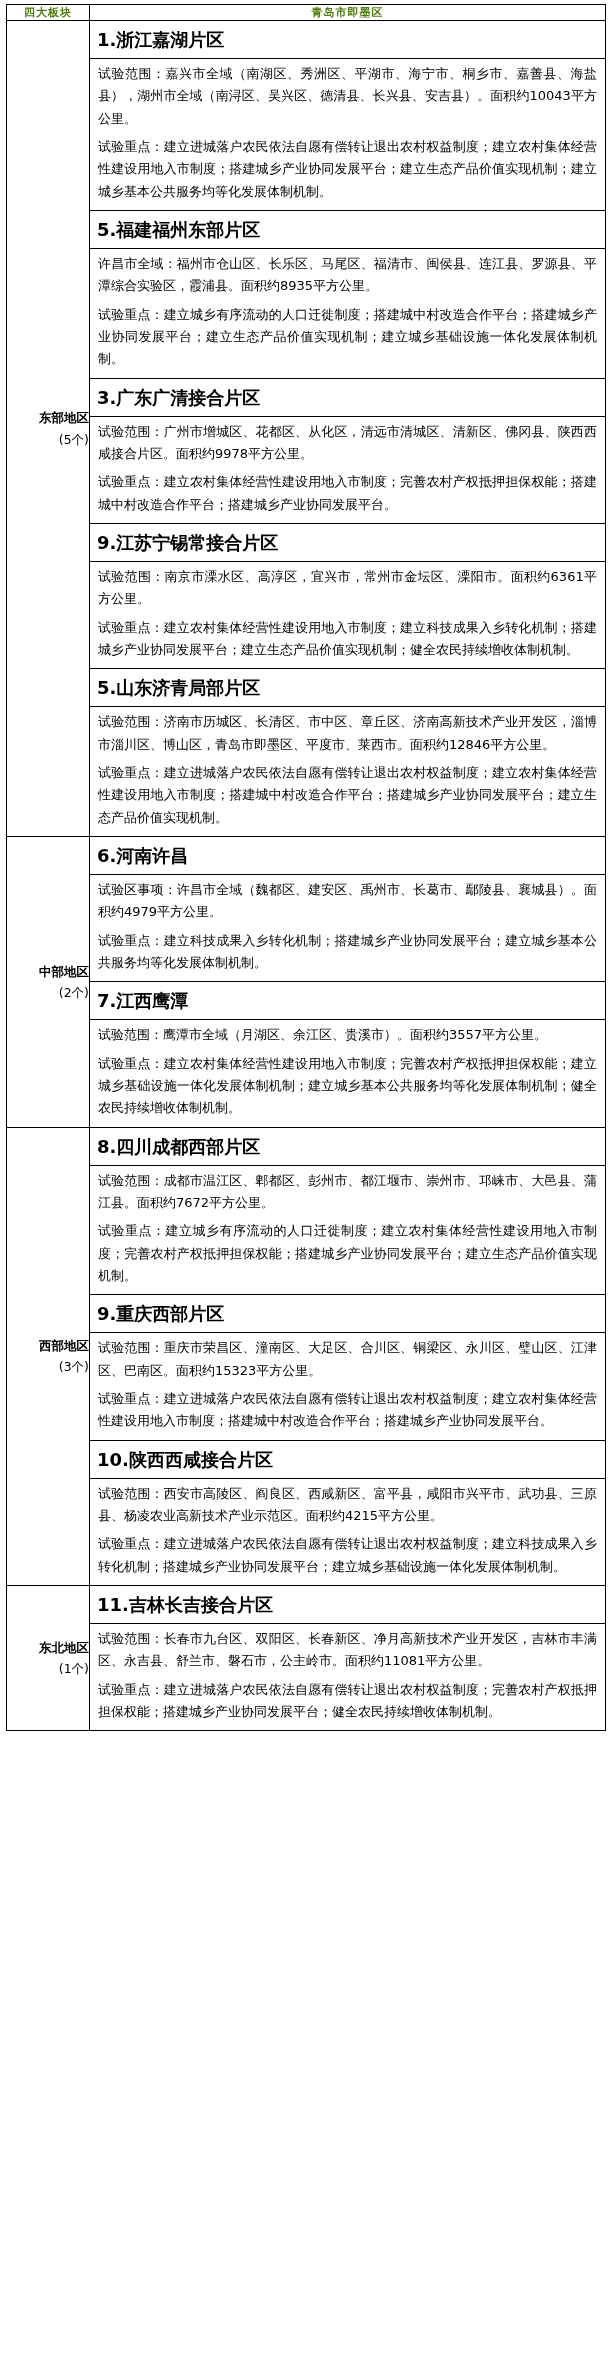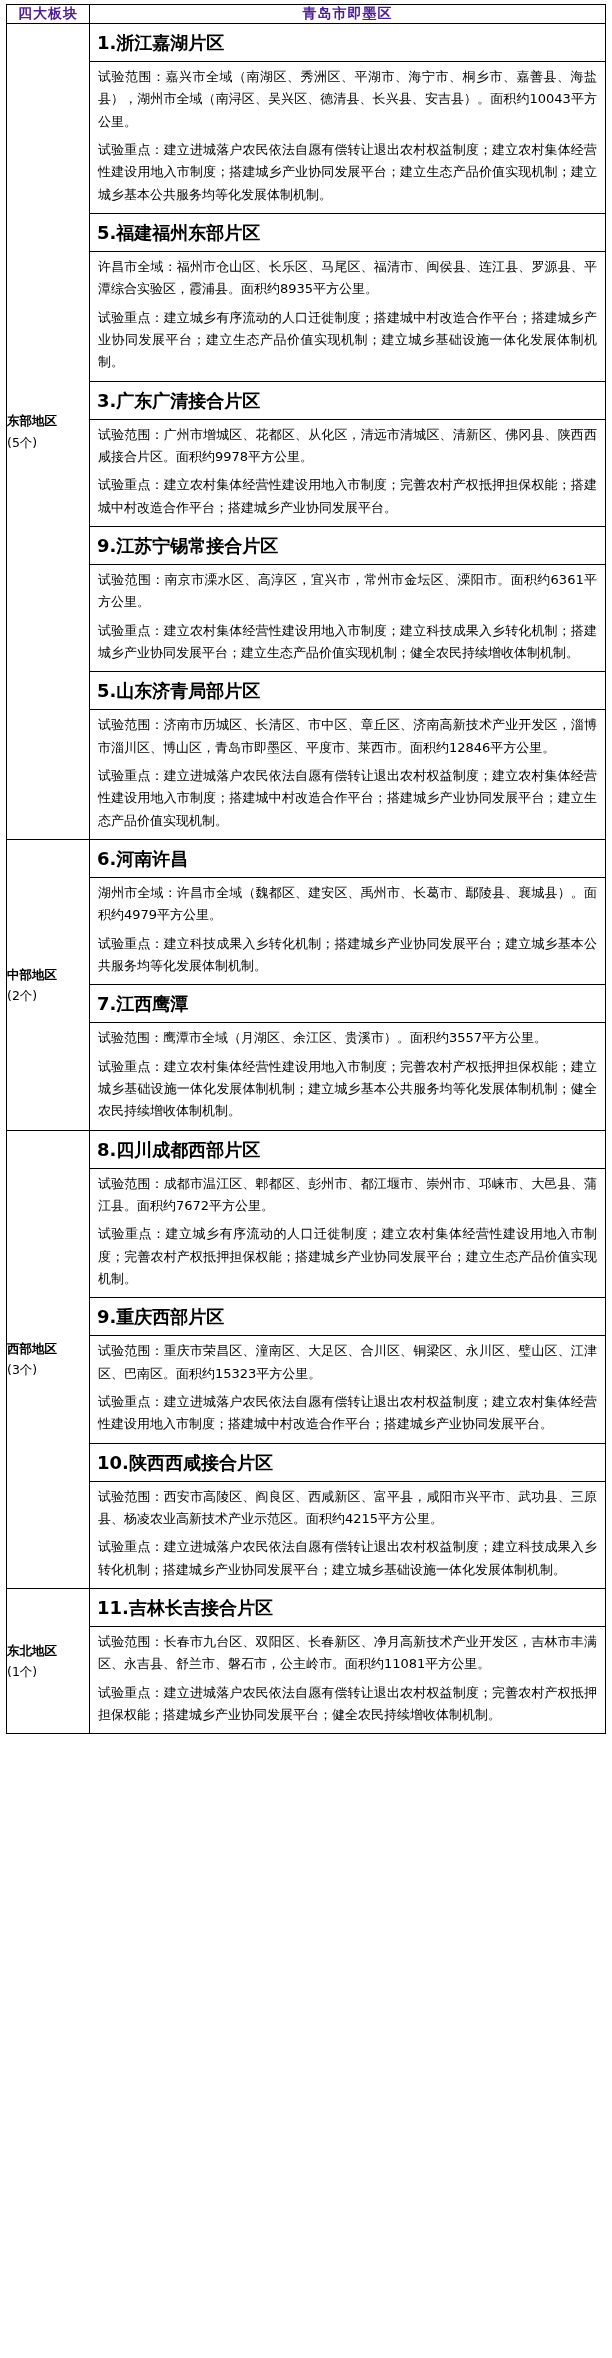--- a/index.html
+++ b/index.html
@@ -21,32 +21,32 @@
     width: 600px;
     table-layout: fixed;
   }
   table.main > tbody > tr > td,
   table.main > tbody > tr > th {
     border: 1px solid #000000;
     vertical-align: middle;
     padding: 0;
   }
   .hdr-region, .hdr-items {
-    font-size: 14px;
+    font-size: 11px;
     font-weight: bold;
     text-align: center;
-    color: #4c1d95;
+    color: #4d7c0f;
     padding: 6px 2px;
     letter-spacing: 1px;
   }
   .col-region {
     width: 82px;
   }
   .region-cell {
-    text-align: left;
+    text-align: right;
     font-size: 12.5px;
     font-weight: bold;
     line-height: 1.7;
     color: #000;
     padding: 4px 2px;
   }
   .region-cell .count {
     display: block;
     font-weight: normal;
   }
@@ -136,21 +136,21 @@
 
       <tr>
         <td class="region-cell col-region">
           <span>中部地区</span>
           <span class="count">(2个)</span>
         </td>
         <td>
           <div class="zone-block">
             <div class="zone-title">6.河南许昌</div>
             <div class="zone-body">
-              <div class="zone-para">湖州市全域：许昌市全域（魏都区、建安区、禹州市、长葛市、鄢陵县、襄城县）。面积约4979平方公里。</div>
+              <div class="zone-para">试验区事项：许昌市全域（魏都区、建安区、禹州市、长葛市、鄢陵县、襄城县）。面积约4979平方公里。</div>
               <div class="zone-para">试验重点：建立科技成果入乡转化机制；搭建城乡产业协同发展平台；建立城乡基本公共服务均等化发展体制机制。</div>
             </div>
           </div>
           <div class="zone-block">
             <div class="zone-title">7.江西鹰潭</div>
             <div class="zone-body">
               <div class="zone-para">试验范围：鹰潭市全域（月湖区、余江区、贵溪市）。面积约3557平方公里。</div>
               <div class="zone-para">试验重点：建立农村集体经营性建设用地入市制度；完善农村产权抵押担保权能；建立城乡基础设施一体化发展体制机制；建立城乡基本公共服务均等化发展体制机制；健全农民持续增收体制机制。</div>
             </div>
           </div>

